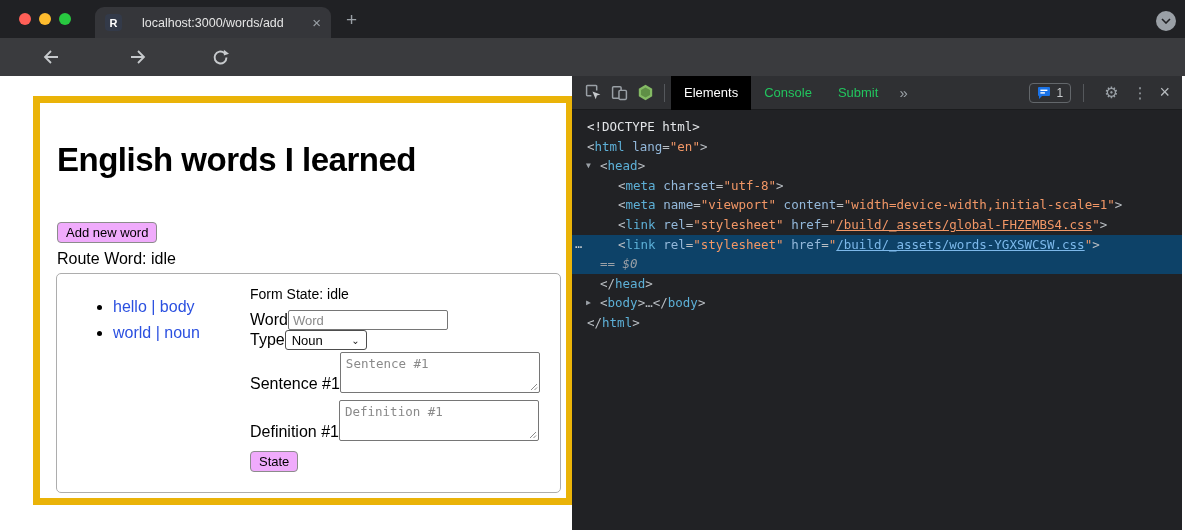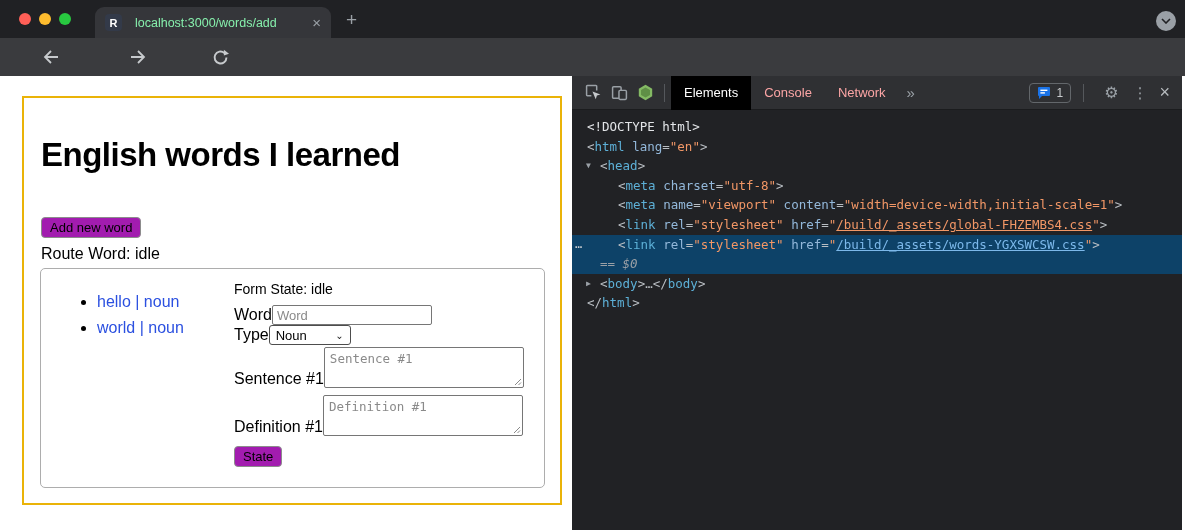--- a/index.html
+++ b/index.html
@@ -10,21 +10,21 @@
   
   .titlebar { position:absolute; left:0; top:0; width:1185px; height:38px; background:#202124; }
   .traffic { position:absolute; left:19px; top:13px; display:flex; gap:8px; }
   .traffic span { width:12px; height:12px; border-radius:50%; display:block; }
   .tl-red { background:#ff5f57; } .tl-yellow { background:#febc2e; } .tl-green { background:#28c840; }
 
   .tab { position:absolute; left:95px; top:7px; width:236px; height:31px; background:#35363a;
          border-radius:9px 9px 0 0; display:flex; align-items:center; padding:0 10px; }
   .favicon { width:17px; height:17px; border-radius:4px; background:#333a49; color:#fff;
              font-size:11px; font-weight:bold; display:flex; align-items:center; justify-content:center; flex:none; }
-  .tab-title { color:#86efac; font-size:12.5px; margin-left:13px; white-space:nowrap; overflow:hidden; flex:1; }
+  .tab-title { color:#e5e5e5; font-size:12.5px; margin-left:20px; white-space:nowrap; overflow:hidden; flex:1; }
   .tab-close { color:#9aa0a6; font-size:15px; line-height:15px; margin-left:8px; cursor:default; }
   .newtab { position:absolute; left:346px; top:10px; color:#9aa0a6; font-size:19px; line-height:19px; }
   .tabsearch { position:absolute; right:9px; top:11px; width:20px; height:20px; border-radius:50%;
                background:#9aa0a6; display:flex; align-items:center; justify-content:center; }
 
   .toolbar { position:absolute; left:0; top:38px; width:1185px; height:38px; background:#3a3b3e;
              display:flex; align-items:center; }
   .navicon { color:#c7cacd; display:flex; align-items:center; justify-content:center; }
   .nav-back { position:absolute; left:42px; } .nav-fwd { position:absolute; left:129px; } .nav-reload { position:absolute; left:212px; }
   .urlbar { position:absolute; left:285px; top:47px; width:762px; height:25px; border-radius:13px;
@@ -33,23 +33,23 @@
   .url-host { color:#e8eaed; } .url-rest { color:#9aa0a6; }
   .url-right { margin-left:auto; display:flex; align-items:center; gap:18px; }
   .star { color:#bdc1c6; font-size:17px; line-height:17px; }
   .incog { position:absolute; right:38px; top:45px; height:27px; border-radius:14px; background:#ffffff;
            display:flex; align-items:center; padding:0 12px 0 4px; gap:7px; }
   .incog-label { font-size:13px; color:#202124; }
   .menu-dots { position:absolute; right:12px; top:48px; color:#e8eaed; font-size:17px; }
 
   
   .page { position:absolute; left:0; top:76px; width:575px; height:454px; background:#fff; color:#000; }
-  .page-frame { position:absolute; left:22px; top:20px; width:540px; height:409px; border:2px solid #eab308; background:#fff; }
+  .page-frame { position:absolute; left:33px; top:20px; width:540px; height:409px; border:7px solid #eab308; background:#fff; }
   .page-title { position:absolute; left:17px; top:38px; font-size:33px; font-weight:bold; letter-spacing:-0.5px; }
-  .btn { font-family:"Liberation Sans",sans-serif; font-size:13px; color:#000; background:#a21caf;
+  .btn { font-family:"Liberation Sans",sans-serif; font-size:13px; color:#000; background:#f0abfc;
          border:1px solid #8c8c8c; border-radius:4px; padding:2px 8px; height:21px; line-height:15px; }
   .add-btn { position:absolute; left:17px; top:119px; }
   .route-state { position:absolute; left:17px; top:147px; font-size:16px; }
   .panel { position:absolute; left:16px; top:170px; width:505px; height:220px;
            border:1px solid #adadad; border-radius:5px; display:flex; }
   .words-col { width:193px; flex:none; }
   .words-col ul { margin:24px 0 0 0; padding-left:56px; }
   .words-col li { margin-bottom:8px; font-size:16px; }
   .words-col a { color:#2b50e0; text-decoration:none; font-size:16px; }
   .form-col { flex:1; display:flex; flex-direction:column; align-items:flex-start; }
@@ -71,21 +71,21 @@
   .resize-grip { position:absolute; right:2px; bottom:2px; }
   .submit-btn { margin-top:10px; }
 
   
   .devtools { position:absolute; left:572px; top:76px; width:610px; height:454px; background:#212225; }
   .dt-toolbar { height:34px; background:#2f3033; border-bottom:1px solid #1b1c1e;
                 display:flex; align-items:center; padding:0 8px; }
   .dt-icon { display:flex; align-items:center; justify-content:center; width:26px; height:26px; flex:none; }
   .dt-sep { width:1px; height:18px; background:#55585c; margin:0 6px; flex:none; }
   .dt-tabs { display:flex; height:34px; align-items:stretch; }
-  .dt-tab { padding:0 13px; line-height:34px; font-size:13px; color:#fca5a5; white-space:nowrap; }
+  .dt-tab { padding:0 13px; line-height:34px; font-size:13px; color:#22c55e; white-space:nowrap; }
   .dt-tab.active { background:#000; color:#fff; }
   .more-tabs { color:#9aa0a6; font-size:15px; padding:0 8px; line-height:34px; }
   .issues-badge { margin-left:auto; display:flex; align-items:center; gap:5px; border:1px solid #63676b;
                   border-radius:4px; padding:2px 7px; }
   .issues-count { color:#c8cbce; font-size:12px; }
   .dt-gear { color:#9aa0a6; font-size:16px; margin-left:14px; }
   .dt-dots { color:#9aa0a6; font-size:15px; margin-left:14px; }
   .dt-close { color:#b6babe; font-size:18px; margin-left:12px; margin-right:4px; }
 
   .dt-code { padding-top:7px; font-family:"DejaVu Sans Mono", monospace; font-size:12.5px; line-height:19.6px; }
@@ -172,21 +172,21 @@
   </div>
 
   <div class="page">
     <div class="page-frame">
       <h1 class="page-title">English words I learned</h1>
       <button class="btn add-btn">Add new word</button>
       <div class="route-state">Route Word: idle</div>
       <div class="panel">
         <div class="words-col">
           <ul>
-              <li><a href="#">hello | noun</a></li>
+              <li><a href="#">hello | body</a></li>
               <li><a href="#">world | noun</a></li>
             </ul>
         </div>
         <div class="form-col">
           <div class="form-state">Form State: idle</div>
           <div class="frow row-word">
             <label>Word</label>
             <input class="txt-input" placeholder="Word" style="">
           </div>
           <div class="frow row-type">
@@ -237,21 +237,21 @@
       <span class="dt-icon">
         <svg width="17" height="17" viewBox="0 0 16 16">
             <polygon points="8,0.8 14.3,4.4 14.3,11.6 8,15.2 1.7,11.6 1.7,4.4" fill="#84ba64"></polygon>
             <polygon points="8,3.2 12.2,5.6 12.2,10.4 8,12.8 3.8,10.4 3.8,5.6" fill="#5f8f46"></polygon>
           </svg>
       </span>
       <span class="dt-sep"></span>
       <div class="dt-tabs">
           <span class="dt-tab active">Elements</span>
           <span class="dt-tab">Console</span>
-          <span class="dt-tab">Network</span>
+          <span class="dt-tab">Submit</span>
         </div>
       <span class="more-tabs">»</span>
       <span class="issues-badge">
         <svg width="14" height="14" viewBox="0 0 14 14">
             <path d="M1 2 Q1 1 2 1 H12 Q13 1 13 2 V9 Q13 10 12 10 H5 L2 13 L2 10 Q1 10 1 9 Z" fill="#1a73e8"></path>
             <rect x="3.4" y="3.6" width="7" height="1.4" fill="#fff"></rect>
             <rect x="3.4" y="6.2" width="4.5" height="1.4" fill="#fff"></rect>
           </svg>
         <span class="issues-count">1</span>
       </span>
@@ -262,18 +262,19 @@
     </div>
     <div class="dt-code">
         <div class="code-line ind0"><span class="s-pl">&lt;!DOCTYPE html&gt;</span></div>
         <div class="code-line ind0"><span class="s-pu">&lt;</span><span class="s-tg">html</span><span class="s-pl"> </span><span class="s-at">lang</span><span class="s-pu">=</span><span class="s-vl">"en"</span><span class="s-pu">&gt;</span></div>
         <div class="code-line ind1"><span class="arrow">▼</span><span class="s-pu">&lt;</span><span class="s-tg">head</span><span class="s-pu">&gt;</span></div>
         <div class="code-line ind2"><span class="s-pu">&lt;</span><span class="s-tg">meta</span><span class="s-pl"> </span><span class="s-at">charset</span><span class="s-pu">=</span><span class="s-vl">"utf-8"</span><span class="s-pu">&gt;</span></div>
         <div class="code-line ind2"><span class="s-pu">&lt;</span><span class="s-tg">meta</span><span class="s-pl"> </span><span class="s-at">name</span><span class="s-pu">=</span><span class="s-vl">"viewport"</span><span class="s-pl"> </span><span class="s-at">content</span><span class="s-pu">=</span><span class="s-vl">"width=device-width,initial-scale=1"</span><span class="s-pu">&gt;</span></div>
         <div class="code-line ind2"><span class="s-pu">&lt;</span><span class="s-tg">link</span><span class="s-pl"> </span><span class="s-at">rel</span><span class="s-pu">=</span><span class="s-vl">"stylesheet"</span><span class="s-pl"> </span><span class="s-at">href</span><span class="s-pu">=</span><span class="s-vl">"</span><span class="s-lk">/build/_assets/global-FHZEMBS4.css</span><span class="s-vl">"</span><span class="s-pu">&gt;</span></div>
         <div class="code-line ind2 sel"><span class="gutter">…</span><span class="s-pu">&lt;</span><span class="s-tg">link</span><span class="s-pl"> </span><span class="s-at">rel</span><span class="s-pu">=</span><span class="s-vl">"stylesheet"</span><span class="s-pl"> </span><span class="s-at">href</span><span class="s-pu">=</span><span class="s-vl">"</span><span class="s-lks">/build/_assets/words-YGXSWCSW.css</span><span class="s-vl">"</span><span class="s-pu">&gt;</span></div>
         <div class="code-line ind1 sel"><span class="s-eq">== $0</span></div>
+        <div class="code-line ind1"><span class="s-pu">&lt;/</span><span class="s-tg">head</span><span class="s-pu">&gt;</span></div>
         <div class="code-line ind1"><span class="arrow">▶</span><span class="s-pu">&lt;</span><span class="s-tg">body</span><span class="s-pu">&gt;</span><span class="s-pu">…</span><span class="s-pu">&lt;/</span><span class="s-tg">body</span><span class="s-pu">&gt;</span></div>
         <div class="code-line ind0"><span class="s-pu">&lt;/</span><span class="s-tg">html</span><span class="s-pu">&gt;</span></div>
       </div>
   </div>
 
 </div>
 
 </body></html>

